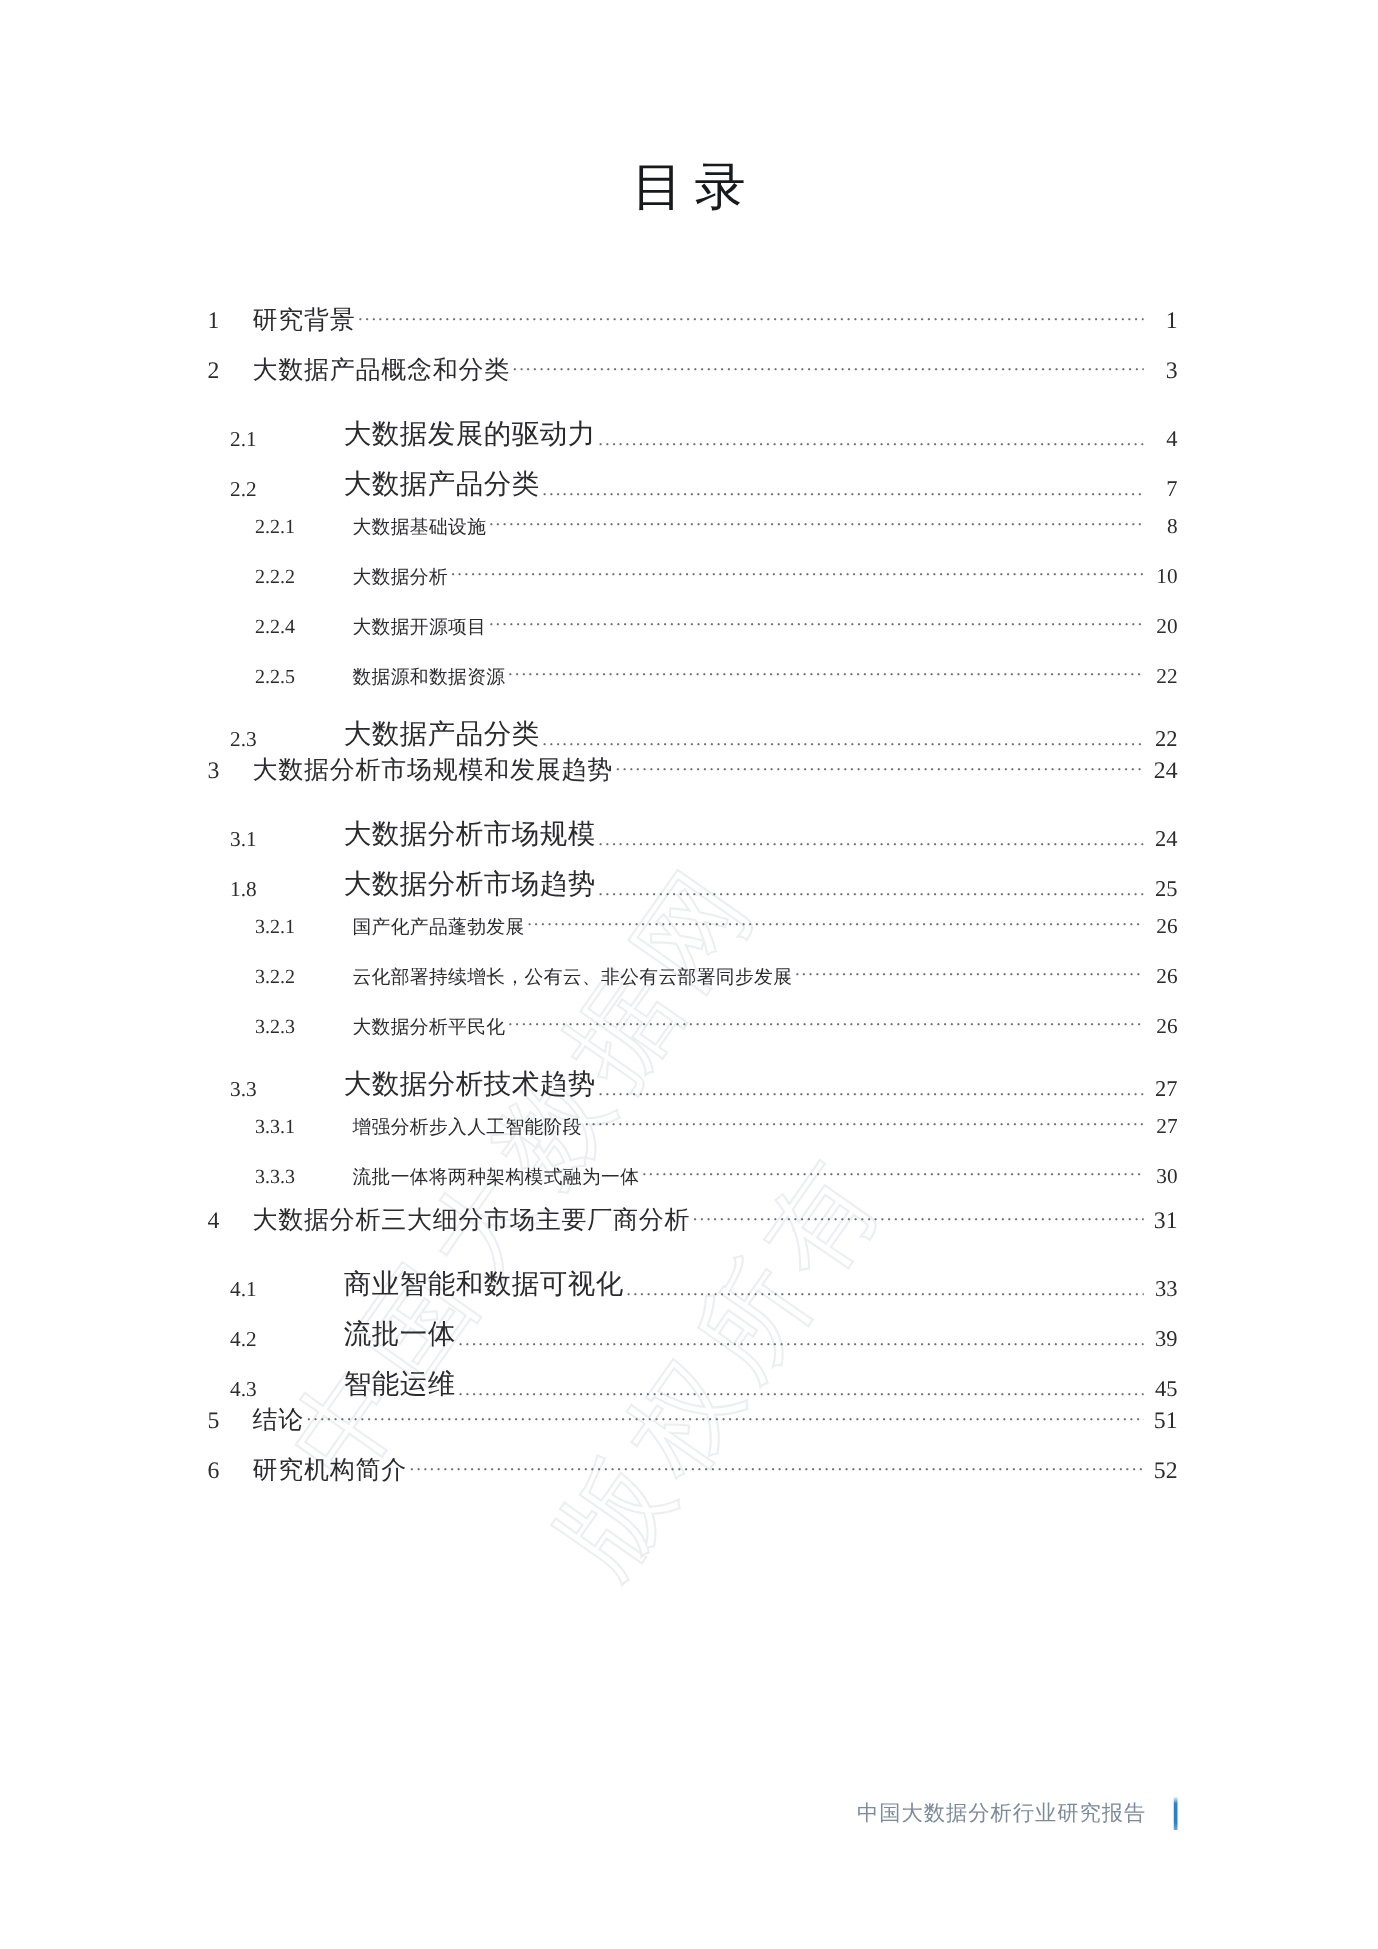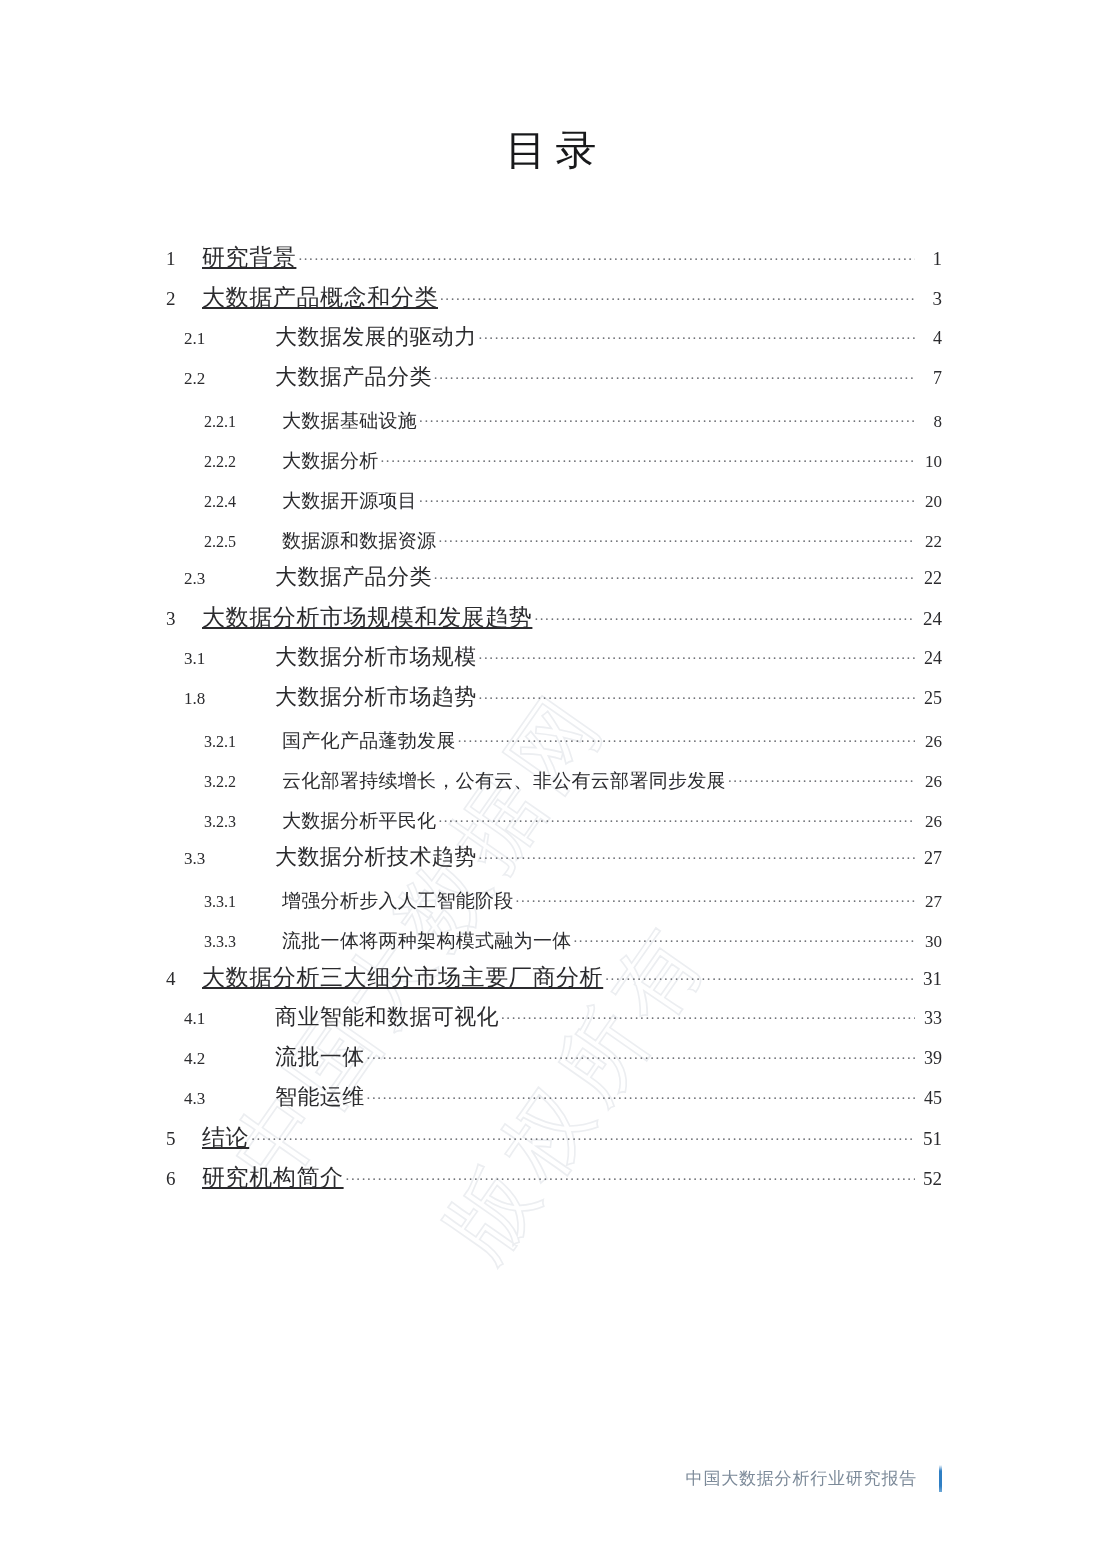--- a/index.html
+++ b/index.html
@@ -107,44 +107,43 @@
   .toc-page {
     flex: 0 0 auto;
     width: 26px;
     text-align: right;
     font-family: "Liberation Serif", "DejaVu Serif", serif;
   }
 
   
   .lvl1 { font-size: 19px; }
   .lvl1 .toc-num { width: 36px; font-size: 19px; }
-  .lvl1 .toc-label { font-size: 23px; letter-spacing: 0.6px; text-decoration: underline; }
+  .lvl1 .toc-label { font-size: 20px; letter-spacing: 0.6px; }
   .lvl1 .toc-page { font-size: 19px; }
 
   
-  .lvl2 { font-size: 18px; padding-left: 18px; }
+  .lvl2 { font-size: 18px; padding-left: 18px; align-items: flex-end; }
   .lvl2 .toc-num { width: 62px; font-size: 17px; }
   .lvl2 .toc-label { font-size: 22px; letter-spacing: 0.4px; margin-left: 29px; }
   .lvl2 .toc-page { font-size: 18px; }
 
   
   .lvl3 { font-size: 17px; padding-left: 38px; }
   .lvl3 .toc-num { width: 78px; font-size: 16px; margin-top: 11px; }
-  .lvl3 .toc-label { font-size: 19px; letter-spacing: 0.3px; }
+  .lvl3 .toc-label { font-size: 15px; letter-spacing: 0.3px; }
   .lvl3 .toc-page { font-size: 17px; }
 
   
   #footer {
     position: absolute;
     left: 0;
     top: 1437px;
     width: 1102px;
     height: 40px;
     z-index: 3;
-    margin-top: 28px;
   }
   #footer-inner {
     position: absolute;
     right: 160px;
     top: 0;
     display: flex;
     align-items: center;
   }
   #footer-text {
     font-size: 17px;

